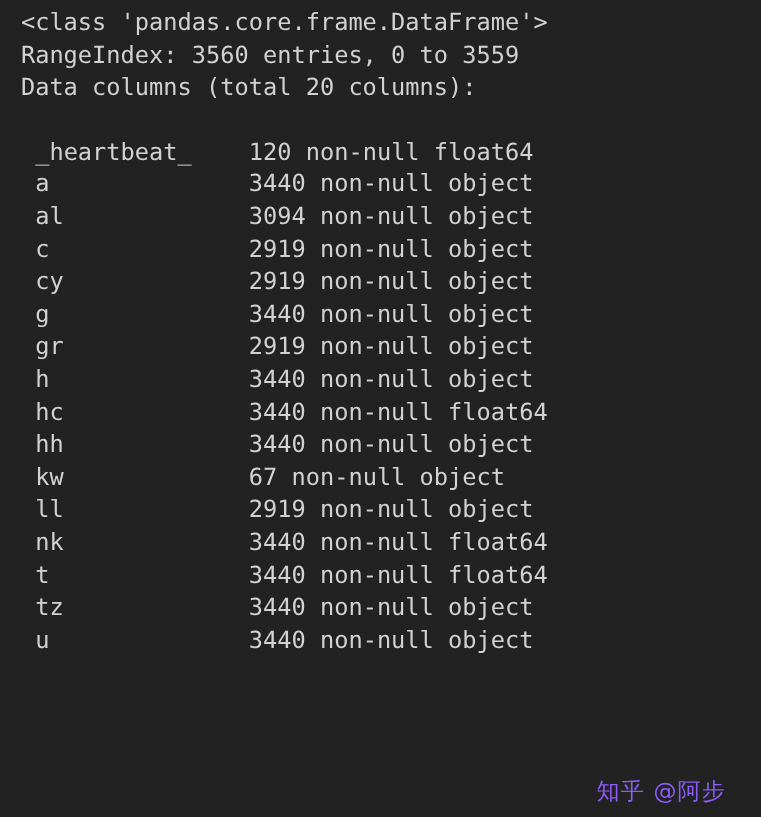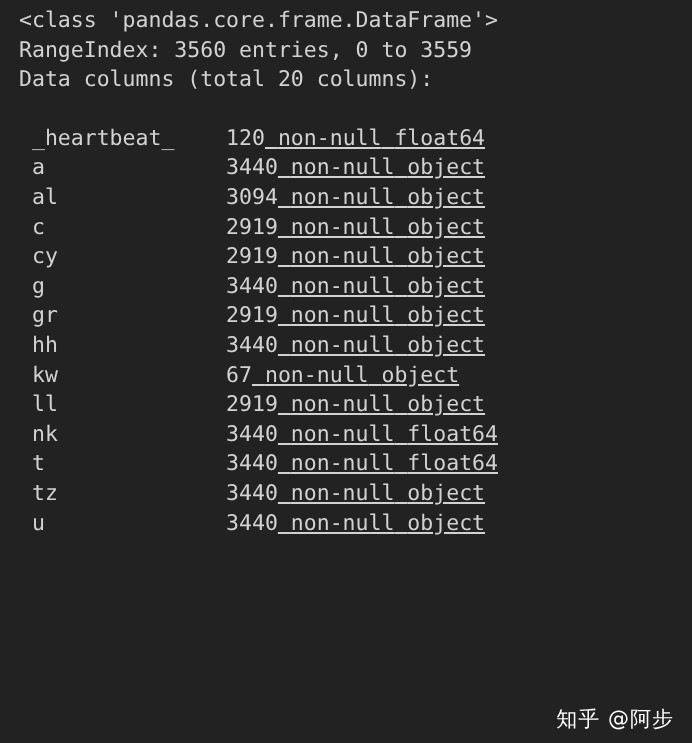--- a/index.html
+++ b/index.html
@@ -40,29 +40,28 @@
     width: 15ch;
     white-space: pre;
     margin-top: 29px;
   }
   .col-count {
     display: inline-block;
     white-space: pre;
   }
   .col-rest {
     white-space: pre;
-    text-decoration: underline;
   }
   #watermark {
     position: absolute;
-    right: 18px;
+    right: 32px;
     bottom: 10px;
     font-family: "DejaVu Sans", "Liberation Sans", sans-serif;
     font-size: 21px;
-    color: #ffffff;
+    color: #8b5cf6;
     letter-spacing: 1px;
     white-space: pre;
   }
 </style>
 </head>
 <body>
 
 <div id="terminal">
 
   <div class="line">&lt;class 'pandas.core.frame.DataFrame'&gt;</div>
@@ -70,20 +69,22 @@
   <div class="line">Data columns (total 20 columns):</div>
 
   <div id="column-rows">
       <div class="line col-row"> <span class="col-name">_heartbeat_</span><span class="col-count">120</span><span class="col-rest"> <span>non-null</span> <span>float64</span></span></div>
       <div class="line col-row"> <span class="col-name">a</span><span class="col-count">3440</span><span class="col-rest"> <span>non-null</span> <span>object</span></span></div>
       <div class="line col-row"> <span class="col-name">al</span><span class="col-count">3094</span><span class="col-rest"> <span>non-null</span> <span>object</span></span></div>
       <div class="line col-row"> <span class="col-name">c</span><span class="col-count">2919</span><span class="col-rest"> <span>non-null</span> <span>object</span></span></div>
       <div class="line col-row"> <span class="col-name">cy</span><span class="col-count">2919</span><span class="col-rest"> <span>non-null</span> <span>object</span></span></div>
       <div class="line col-row"> <span class="col-name">g</span><span class="col-count">3440</span><span class="col-rest"> <span>non-null</span> <span>object</span></span></div>
       <div class="line col-row"> <span class="col-name">gr</span><span class="col-count">2919</span><span class="col-rest"> <span>non-null</span> <span>object</span></span></div>
+      <div class="line col-row"> <span class="col-name">h</span><span class="col-count">3440</span><span class="col-rest"> <span>non-null</span> <span>object</span></span></div>
+      <div class="line col-row"> <span class="col-name">hc</span><span class="col-count">3440</span><span class="col-rest"> <span>non-null</span> <span>float64</span></span></div>
       <div class="line col-row"> <span class="col-name">hh</span><span class="col-count">3440</span><span class="col-rest"> <span>non-null</span> <span>object</span></span></div>
       <div class="line col-row"> <span class="col-name">kw</span><span class="col-count">67</span><span class="col-rest"> <span>non-null</span> <span>object</span></span></div>
       <div class="line col-row"> <span class="col-name">ll</span><span class="col-count">2919</span><span class="col-rest"> <span>non-null</span> <span>object</span></span></div>
       <div class="line col-row"> <span class="col-name">nk</span><span class="col-count">3440</span><span class="col-rest"> <span>non-null</span> <span>float64</span></span></div>
       <div class="line col-row"> <span class="col-name">t</span><span class="col-count">3440</span><span class="col-rest"> <span>non-null</span> <span>float64</span></span></div>
       <div class="line col-row"> <span class="col-name">tz</span><span class="col-count">3440</span><span class="col-rest"> <span>non-null</span> <span>object</span></span></div>
       <div class="line col-row"> <span class="col-name">u</span><span class="col-count">3440</span><span class="col-rest"> <span>non-null</span> <span>object</span></span></div>
     </div>
 
 

